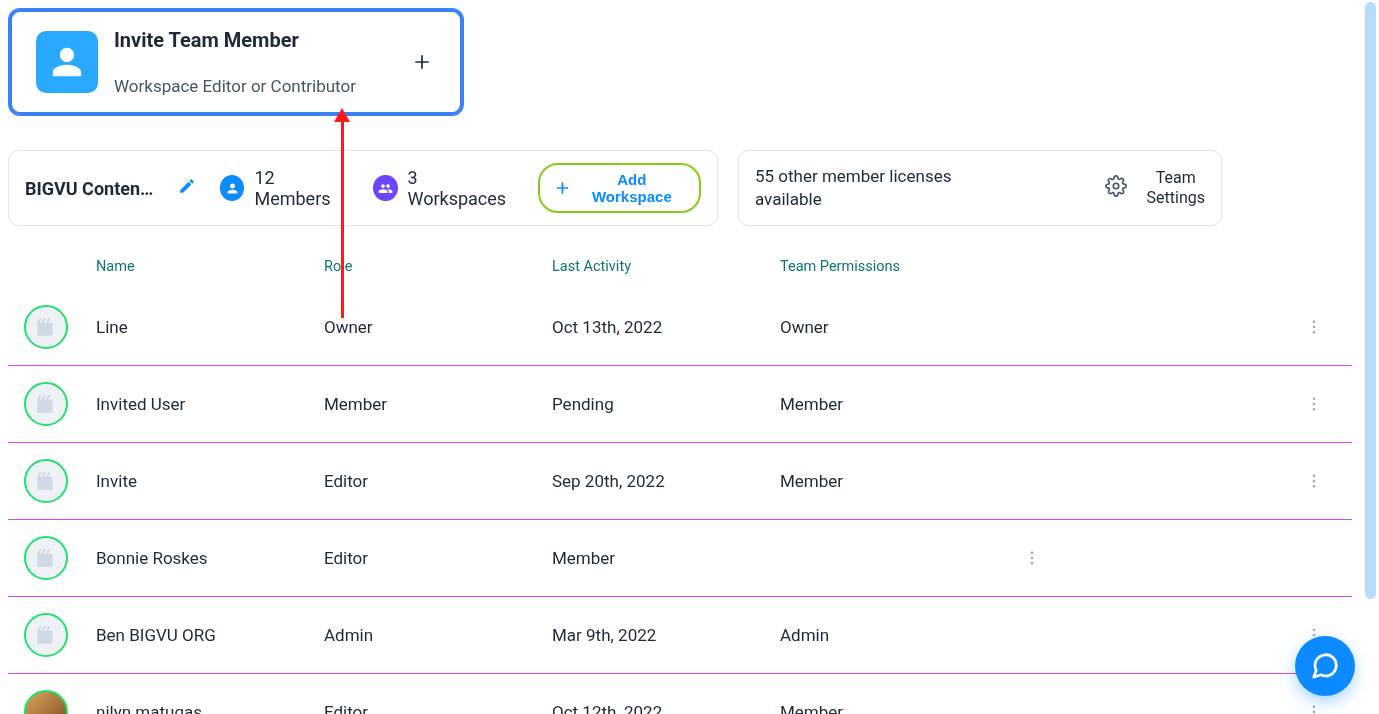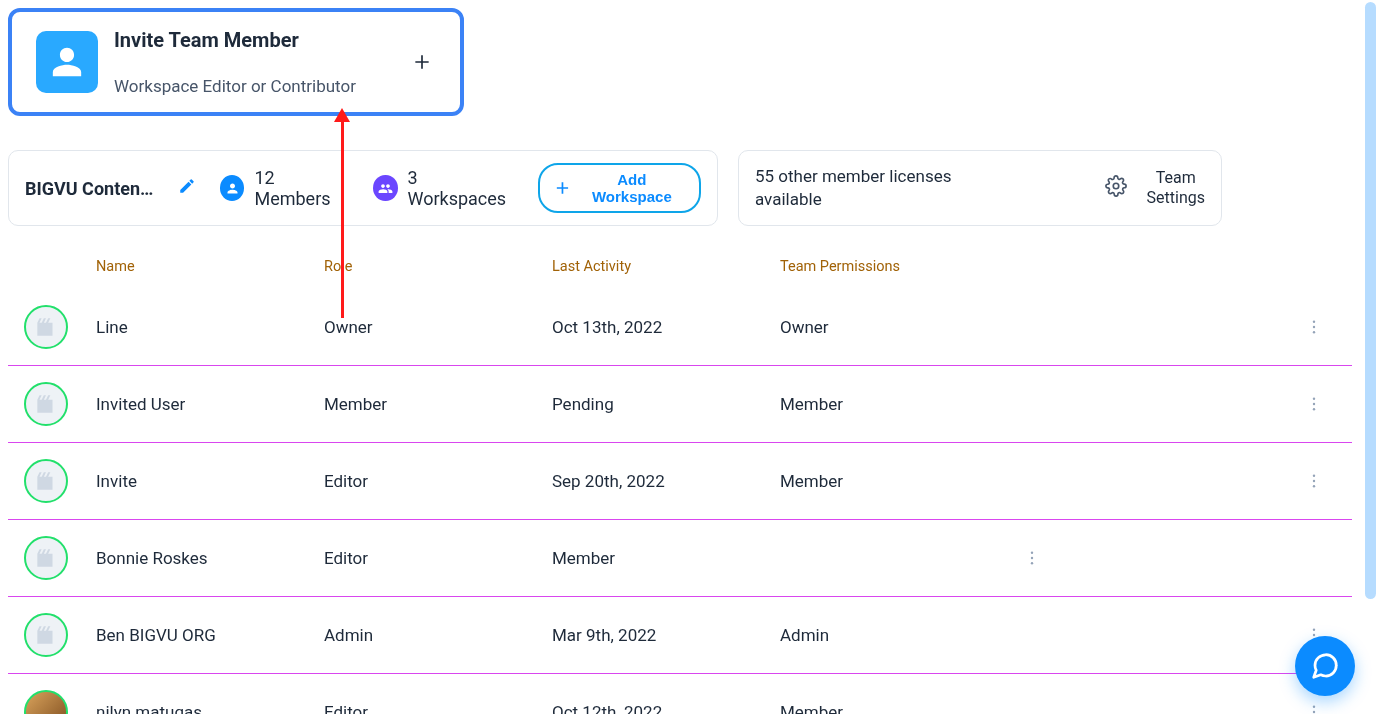--- a/index.html
+++ b/index.html
@@ -99,39 +99,39 @@
   .badge-circle {
     width: 26px; height: 26px; border-radius: 50%;
     display: inline-flex; align-items: center; justify-content: center;
   }
   .badge-blue { background: #0b8bff; }
   .badge-purple { background: #6b46ff; }
   .stat { display: flex; align-items: center; gap: 10px; font-size: 18px; color: #1e2a3a; }
 
   .add-ws-btn {
     display: flex; align-items: center; gap: 8px;
-    border: 2px solid #0ea5e9; color: #0b8bff;
+    border: 2px solid #84cc16; color: #0b8bff;
     border-radius: 20px; padding: 6px 14px;
     font-weight: 700; font-size: 15px;
     cursor: pointer; background: #fff;
   }
 
   .license-text { font-size: 17px; color: #1e2a3a; max-width: 220px; line-height: 1.35; }
   .side-right { display: flex; align-items: center; gap: 20px; }
   .gear { color: #475569; cursor: pointer; }
   .team-settings { font-size: 16px; color: #1e2a3a; text-align: center; line-height: 1.25; cursor: pointer; }
 
   
   .table { margin-top: 32px; width: 100%; }
   .thead, .trow {
     display: grid;
     grid-template-columns: 80px 228px 228px 228px 1fr 60px;
     align-items: center;
   }
-  .thead { color: #a16207; font-size: 14.5px; padding: 0 8px 14px 8px; }
+  .thead { color: #0f766e; font-size: 14.5px; padding: 0 8px 14px 8px; }
   .trow {
     padding: 16px 8px;
     border-bottom: 1px solid #d946ef;
     font-size: 17px;
     color: #1e2a3a;
   }
   .avatar-cell { display: flex; justify-content: flex-start; padding-left: 8px; }
   .avatar {
     width: 44px; height: 44px; border-radius: 50%;
     border: 2.5px solid #22e06b;

